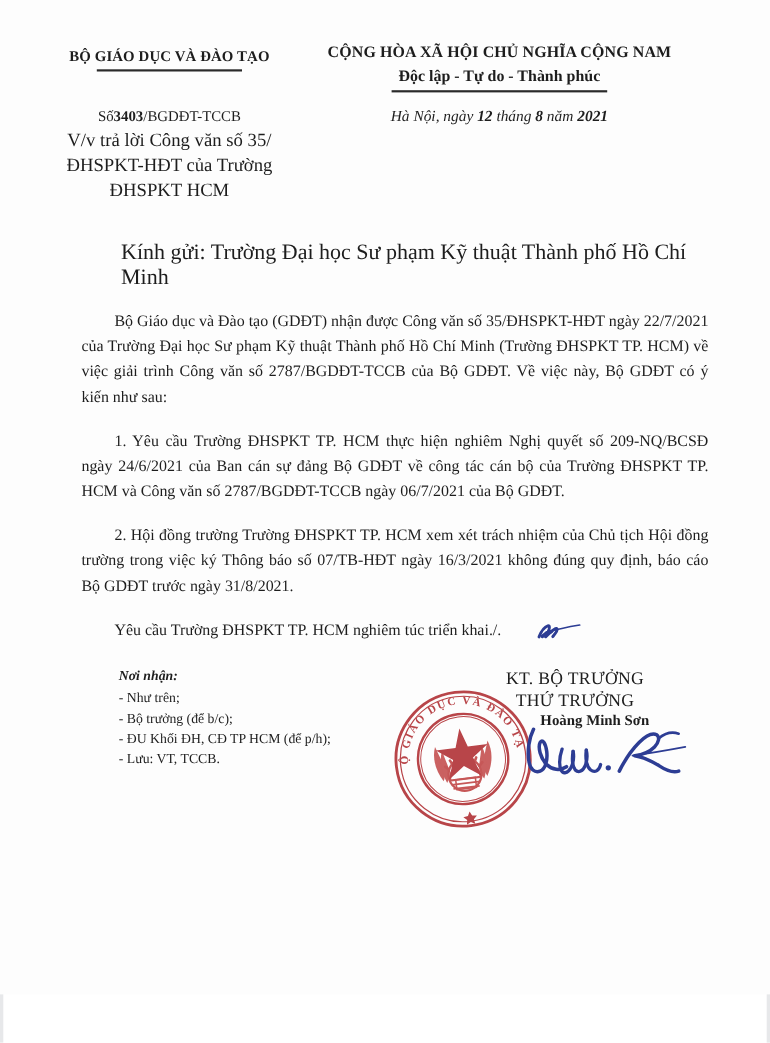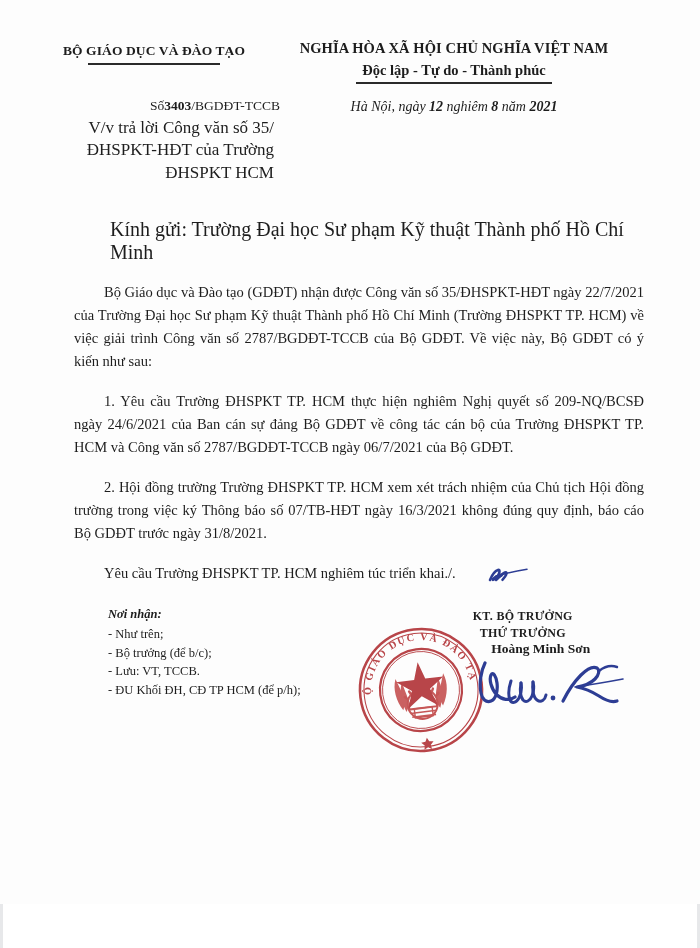--- a/index.html
+++ b/index.html
@@ -74,21 +74,21 @@
   .rule-org    { width: 132px; }
   .rule-motto  { width: 196px; margin-top: 3px; }
 
   
   .ref-row {
     display: flex;
     padding: 14px 28px 0 28px;
   }
   .ref-col {
     width: 252px;
-    text-align: right;
+    text-align: center;
   }
   .date-col {
     width: 348px;
     text-align: center;
     padding-top: 1px;
   }
   .ref-number {
     font-size: 13.5px;
     white-space: nowrap;
   }
@@ -166,22 +166,22 @@
     white-space: nowrap;
   }
 
   .signature-block {
     width: 300px;
     text-align: center;
     position: relative;
     padding-top: 2px;
   }
   .sig-role-1, .sig-role-2 {
-    font-size: 12px;
-    font-weight: bold;
+    font-size: 16px;
+    font-weight: normal;
     letter-spacing: .3px;
     position: relative;
     z-index: 3;
   }
   .sig-role-2 { margin-top: 2px; }
   .sig-name {
     font-size: 13.5px;
     font-weight: bold;
     position: relative;
     z-index: 3;
@@ -217,38 +217,38 @@
 <div class="page-edge-right"></div>
 
 <div class="sheet">
 
   <div class="doc-header">
     <div class="hdr-col-left">
       <div class="org-name">BỘ GIÁO DỤC VÀ ĐÀO TẠO</div>
       <div class="rule rule-org"></div>
     </div>
     <div class="hdr-col-right">
-      <div class="nation-name">NGHĨA HÒA XÃ HỘI CHỦ NGHĨA VIỆT NAM</div>
+      <div class="nation-name">CỘNG HÒA XÃ HỘI CHỦ NGHĨA CỘNG NAM</div>
       <div class="nation-motto">Độc lập - Tự do - Thành phúc</div>
       <div class="rule rule-motto"></div>
     </div>
   </div>
 
   <div class="ref-row">
     <div class="ref-col">
       <div class="ref-number">
         <span>Số</span><b>3403</b><span>/BGDĐT-TCCB</span>
       </div>
       <div class="ref-subject">V/v trả lời Công văn số 35/ĐHSPKT-HĐT của Trường ĐHSPKT HCM</div>
     </div>
     <div class="date-col">
       <div class="date-line">
         <span>Hà Nội, ngày</span>
         <b>12</b>
-        <span>nghiêm</span>
+        <span>tháng</span>
         <b>8</b>
         <span>năm</span>
         <b>2021</b>
       </div>
     </div>
   </div>
 
   <div class="body-wrap">
 
     <div class="addressee">Kính gửi: Trường Đại học Sư phạm Kỹ thuật Thành phố Hồ Chí Minh</div>
@@ -269,22 +269,22 @@
     </div>
   </div>
 
   <div class="footer">
 
     <div class="recipients">
       <div class="recipients-title">Nơi nhận:</div>
       <ul>
         <li>- Như trên;</li>
         <li>- Bộ trưởng (để b/c);</li>
+        <li>- ĐU Khối ĐH, CĐ TP HCM (để p/h);</li>
         <li>- Lưu: VT, TCCB.</li>
-        <li>- ĐU Khối ĐH, CĐ TP HCM (để p/h);</li>
       </ul>
     </div>
 
     <div class="signature-block">
       <div class="sig-role-1">KT. BỘ TRƯỞNG</div>
       <div class="sig-role-2">THỨ TRƯỞNG</div>
 
       <span class="handwriting">
         <svg viewBox="0 0 180 70" width="180" height="70" aria-hidden="true">
           <g fill="none" stroke="#2d3d94" stroke-linecap="round" stroke-linejoin="round">

